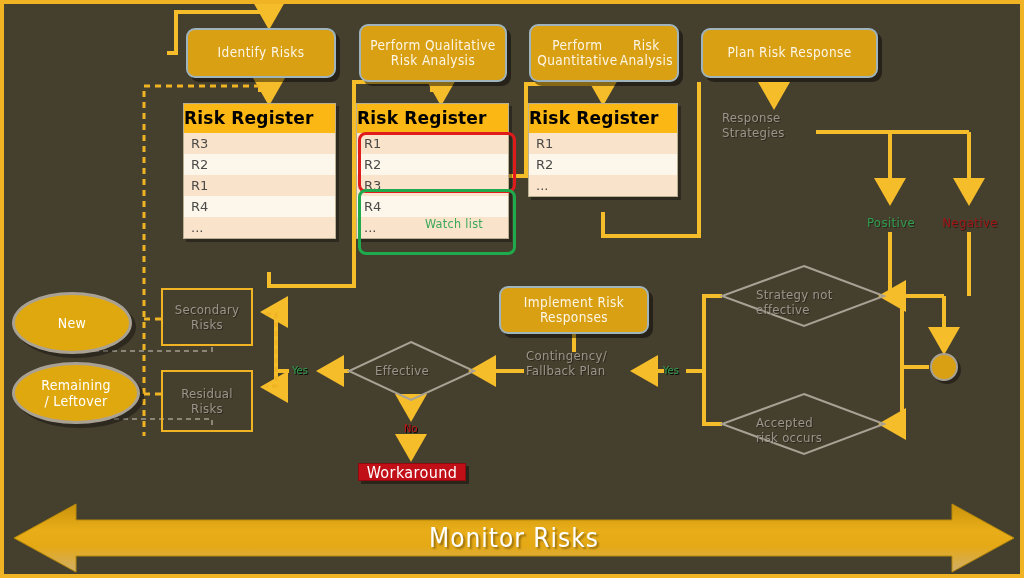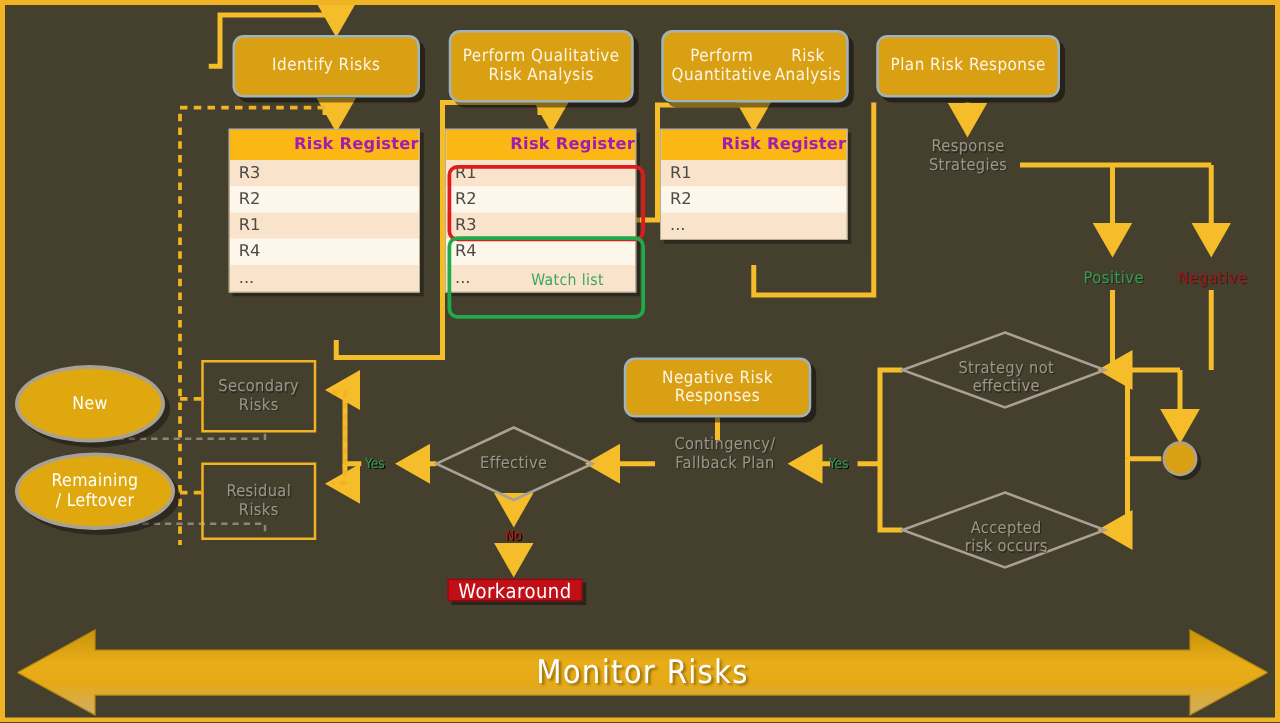--- a/index.html
+++ b/index.html
@@ -34,24 +34,24 @@
   }
 
   
   .reg{
     background:#fdf6ea;
     border:1px solid #b9b094;
     box-shadow:3px 3px 0 rgba(0,0,0,.35);
   }
   .reg-head{
     background:#fbb713;
-    color:#a21caf;
+    color:#000000;
     font-weight:bold;
-    font-size:13px;
-    text-align:right;
+    font-size:17px;
+    text-align:left;
     padding:4px 0 5px 0;
     font-family:"DejaVu Sans","Liberation Sans",sans-serif;
     letter-spacing:.2px;
   }
   .reg-row{
     font-size:13px;
     color:#4a4a48;
     padding:3px 0 3px 7px;
     font-family:"DejaVu Sans","Liberation Sans",sans-serif;
     position:relative;
@@ -72,21 +72,20 @@
     position:absolute;
     color:#3aa85a;
     font-size:12.5px;
     letter-spacing:.3px;
     white-space:nowrap;
   }
 
   
   .lbl{
     color:#9b958a;
-    text-align:center;
     line-height:1.18;
     font-size:13px;
     letter-spacing:.3px;
     text-shadow:1px 1px 0 rgba(0,0,0,.35);
   }
   .yes{color:#2f9e4f;font-size:11px;text-shadow:1px 1px 0 #000;}
   .no{color:#c01616;font-size:11px;text-shadow:1px 1px 0 #000;}
   .pos{color:#2f9e4f;font-size:13px;letter-spacing:.4px;text-shadow:1px 1px 0 rgba(0,0,0,.4);}
   .neg{color:#a01616;font-size:13px;letter-spacing:.4px;text-shadow:1px 1px 0 rgba(0,0,0,.4);}
 
@@ -244,26 +243,26 @@
   <div class="abs proc" style="left:355px;top:20px;width:148px;height:58px;flex-direction:column;">
     <span>Perform Qualitative</span>
     <span>Risk Analysis</span>
   </div>
 
   <div class="abs proc" style="left:525px;top:20px;width:150px;height:58px;flex-direction:row;">
     <span>Perform Quantitative</span>
     <span>Risk Analysis</span>
   </div>
 
-  <div class="abs proc" style="left:697px;top:24px;width:147px;height:50px;">
+  <div class="abs proc" style="left:697px;top:24px;width:177px;height:50px;">
     <span>Plan Risk Response</span>
   </div>
 
   <div class="abs proc" style="left:495px;top:282px;width:150px;height:48px;flex-direction:column;">
-    <span>Negative Risk</span>
+    <span>Implement Risk</span>
     <span>Responses</span>
   </div>
 
   <div class="abs reg" style="left:179px;top:99px;width:153px;">
     <div class="reg-head">Risk Register</div>
     <div class="reg-row odd">R3</div>
     <div class="reg-row even">R2</div>
     <div class="reg-row odd">R1</div>
     <div class="reg-row even">R4</div>
     <div class="reg-row odd">...</div>

